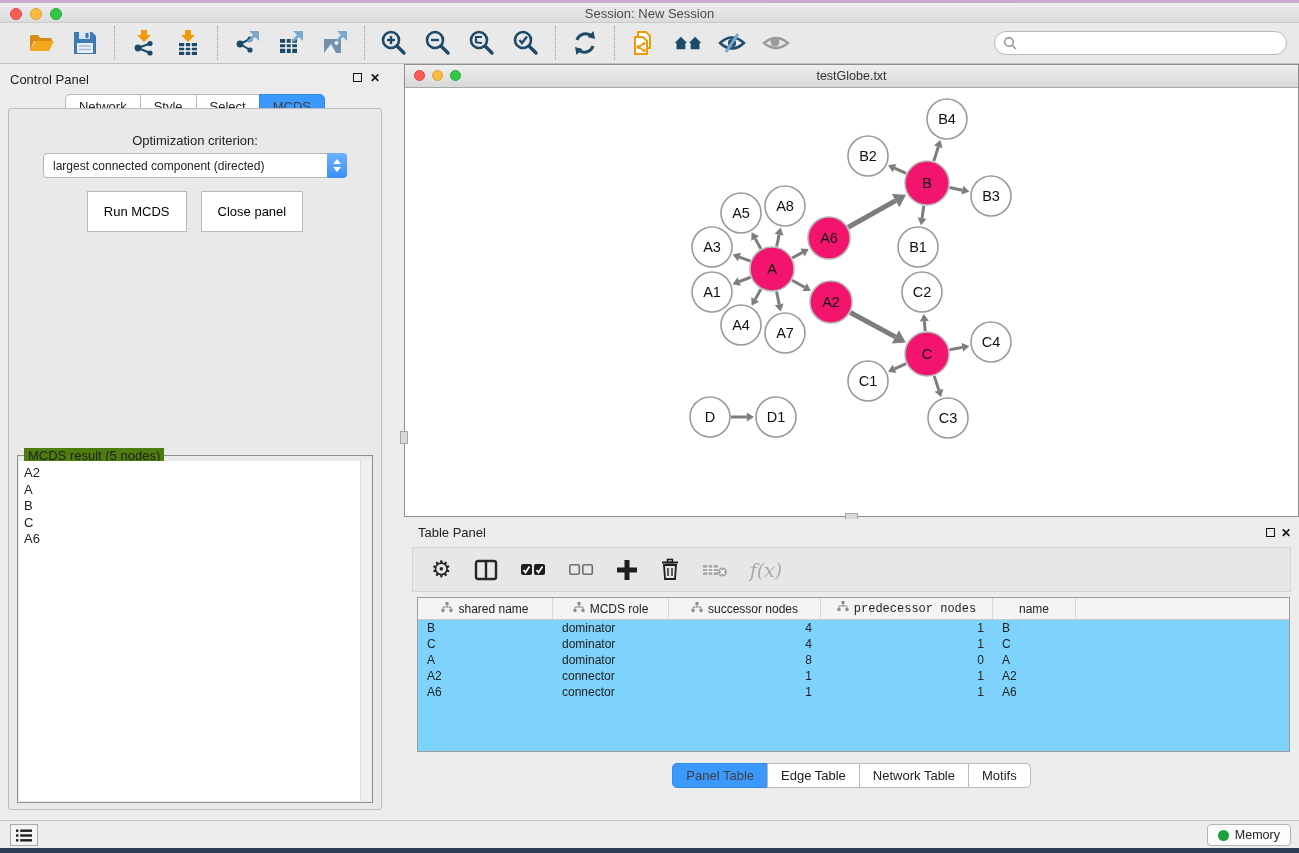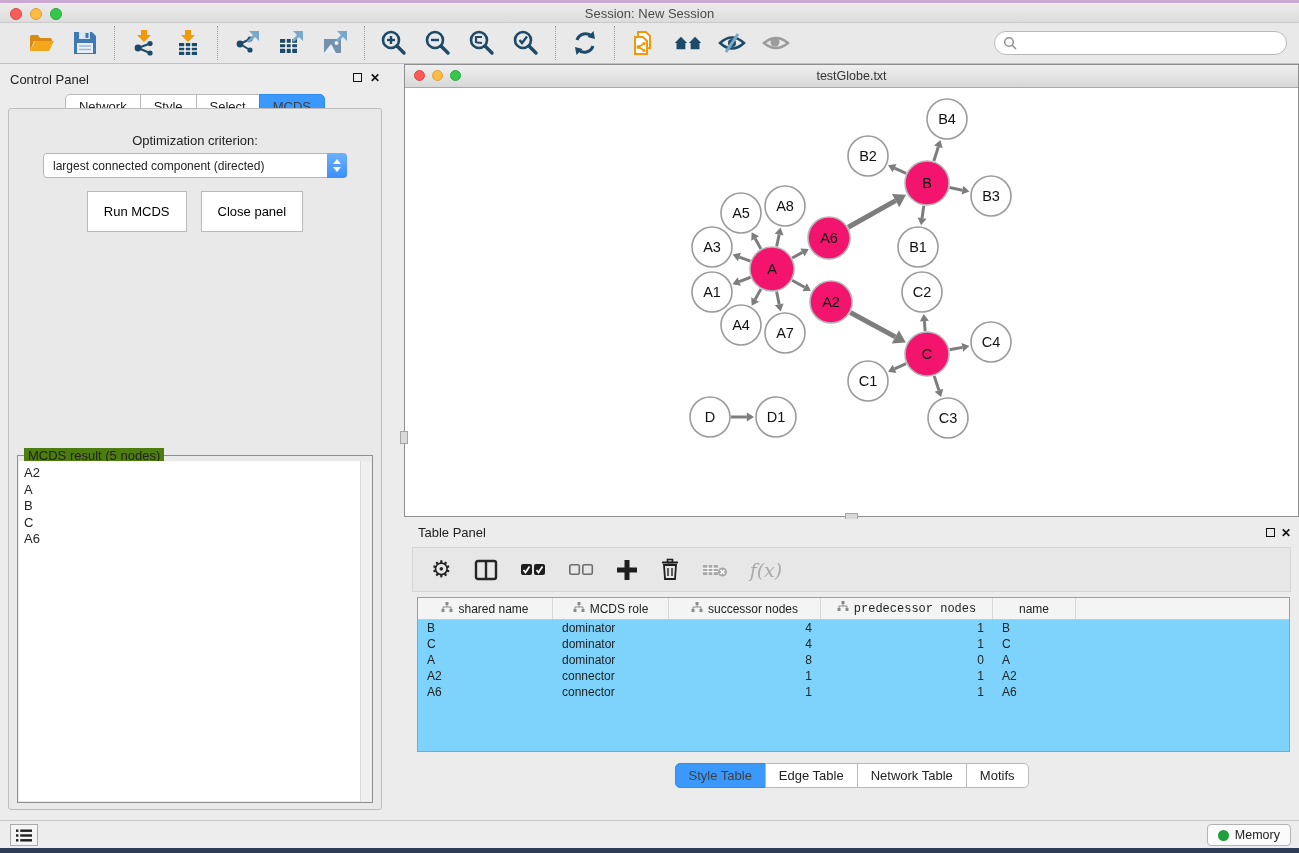--- a/index.html
+++ b/index.html
@@ -533,21 +533,21 @@
           <div class="dt-cell" style="width: 135px; text-align: left;">A6</div>
           <div class="dt-cell" style="width: 116px; text-align: left;">connector</div>
           <div class="dt-cell" style="width: 152px; text-align: right;">1</div>
           <div class="dt-cell" style="width: 172px; text-align: right;">1</div>
           <div class="dt-cell" style="width: 83px; text-align: left;">A6</div>
         </div>
       </div>
   </div>
 
   <div class="tp-tabs" id="tp-tabs">
-      <div class="seg-tab active">Style Table</div>
+      <div class="seg-tab active">Panel Table</div>
       <div class="seg-tab">Edge Table</div>
       <div class="seg-tab">Network Table</div>
       <div class="seg-tab">Motifs</div>
     </div>
 </div>
 
 <div class="statusbar">
   <div class="list-btn">
     <svg width="16" height="13" viewBox="0 0 16 13">
         <rect x="0" y="0.5" width="2.4" height="2.4" fill="#1e1e1e"></rect>

